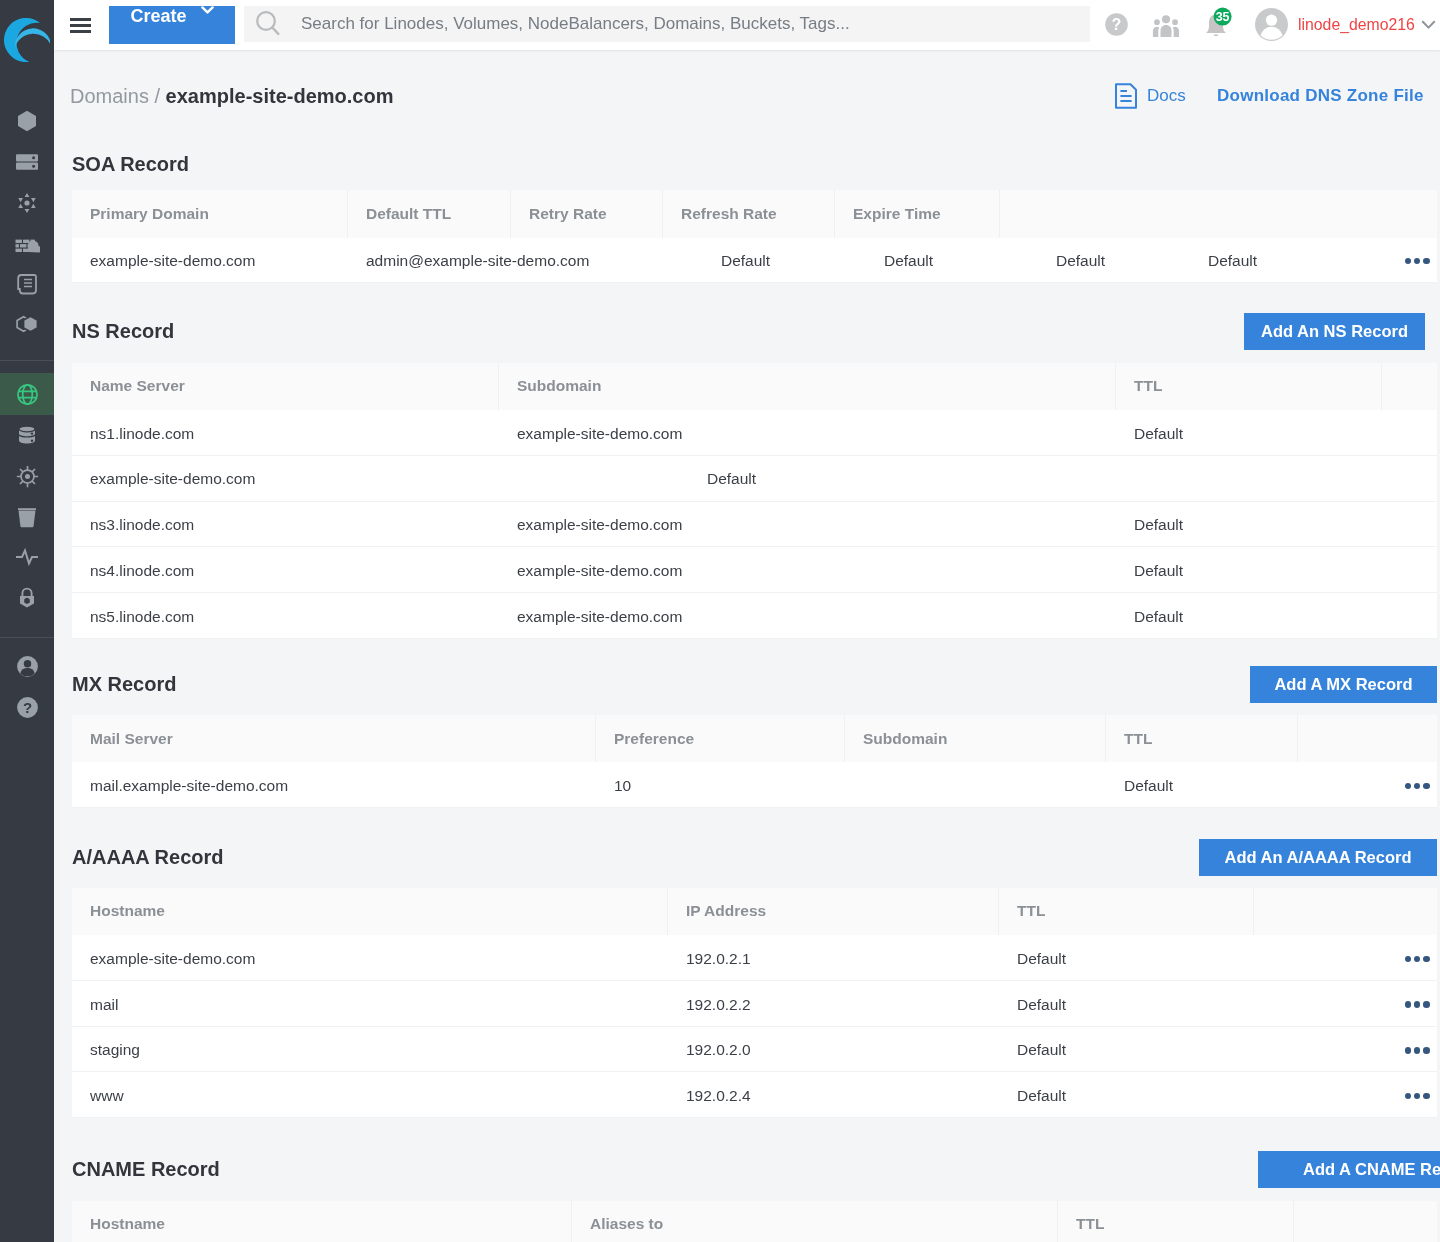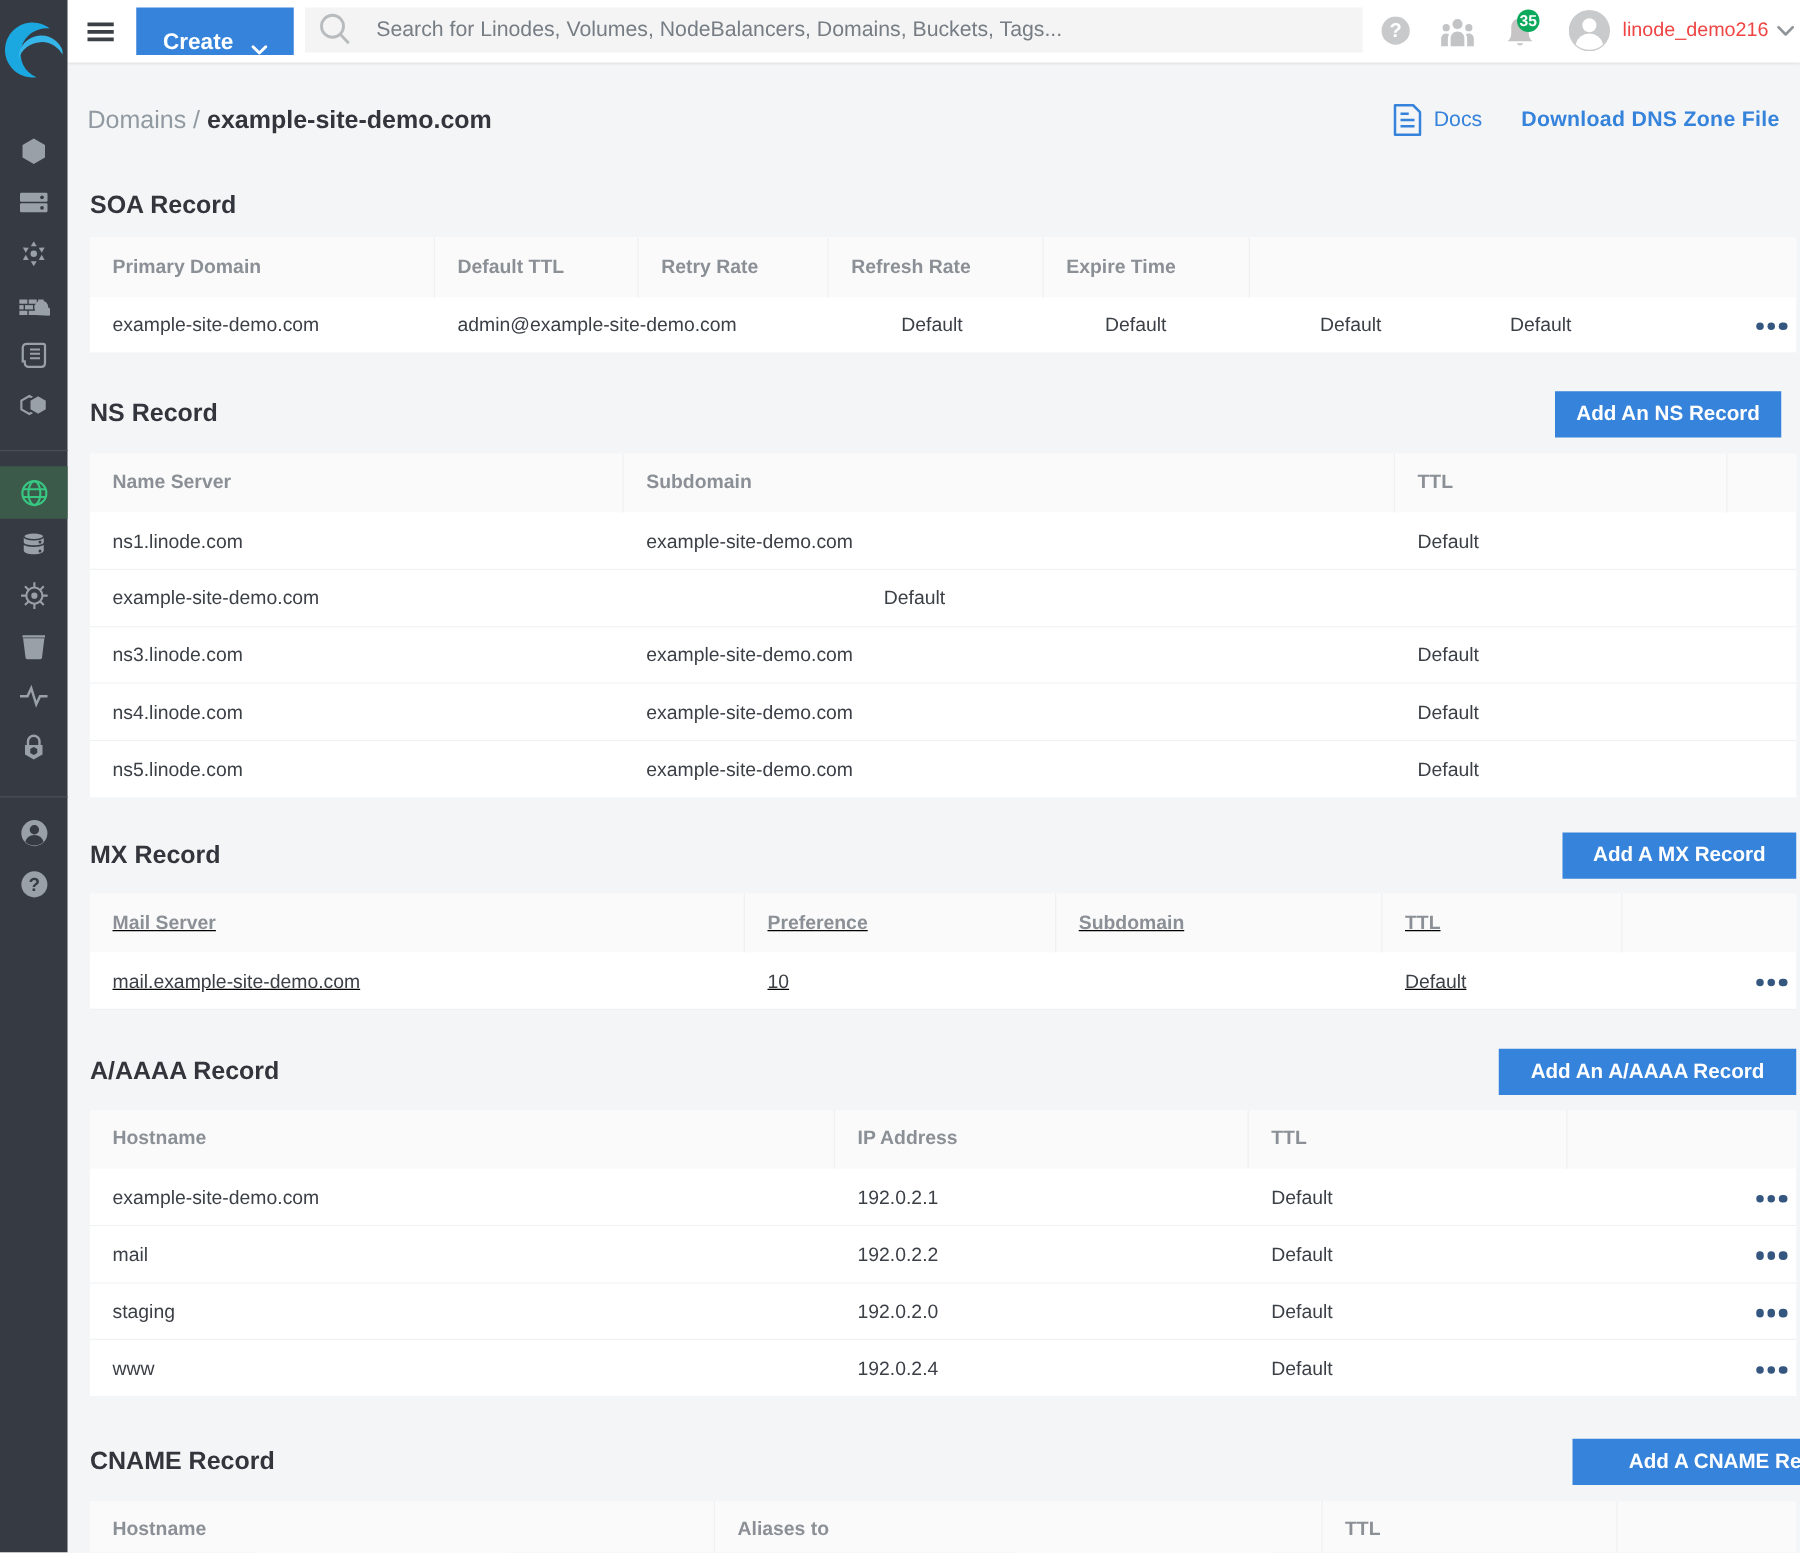--- a/index.html
+++ b/index.html
@@ -2,21 +2,21 @@
 <html><head>
 <meta charset="utf-8">
 <style>
 * { margin:0; padding:0; box-sizing:border-box; }
 html,body { width:1440px; height:1242px; overflow:hidden; }
 body { font-family:"Liberation Sans", sans-serif; background:#f4f5f6; position:relative; }
 
 #topbar { position:absolute; left:54px; top:0; width:1386px; height:50px; background:#fff; box-shadow:0 1px 2px rgba(0,0,0,0.08); z-index:5; }
 #hamburger { position:absolute; left:16px; top:17.5px; width:21px; height:15px; }
 #hamburger div { height:3px; background:#3b3f46; margin-bottom:3px; }
-#createbtn { position:absolute; left:55px; top:5.5px; width:126px; height:38.5px; background:#3683dc; color:#fff; font-size:18px; font-weight:bold; display:flex; align-items:flex-end; justify-content:center; gap:14px; }
+#createbtn { position:absolute; left:55px; top:5.5px; width:126px; height:38.5px; background:#3683dc; color:#fff; font-size:18px; font-weight:bold; display:flex; align-items:flex-start; justify-content:center; gap:14px; }
 #searchbar { position:absolute; left:190px; top:6px; width:846px; height:36px; background:#f4f4f4; display:flex; align-items:center; color:#767d84; font-size:17px; }
 
 .topicon { position:absolute; top:0; }
 #username { position:absolute; left:1244px; top:0; height:50px; display:flex; align-items:center; font-size:15.8px; color:#ef4444; }
 
 #sidebar { position:absolute; left:0; top:0; width:54px; height:1242px; background:#363a42; z-index:6; }
 .nico { position:absolute; left:0; width:54px; display:flex; justify-content:center; }
 .navsel { background:#3c5a49; }
 .navdiv { height:1px; background:#4a4e55; margin:0; }
 
@@ -276,21 +276,21 @@
     <div class="trow">
         <div class="td" style="width:427px">ns5.linode.com</div>
         <div class="td" style="width:617px">example-site-demo.com</div>
         <div class="td" style="width:266px">Default</div>
         <div class="td" style="width:55px"></div>
       </div>
   </div>
 
   <div class="abs h2" style="left:18px; top:623px;">MX Record</div>
   <div class="addbtn" style="top:616px; left:1196px; width:187px;">Add A MX Record</div>
-  <div class="tbl" style="top:664.8px;text-decoration:underline;">
+  <div class="tbl" style="top:664.8px;">
     <div class="thead">
       <div class="th" style="width:524px">Mail Server</div>
       <div class="th" style="width:249px">Preference</div>
       <div class="th" style="width:261px">Subdomain</div>
       <div class="th" style="width:192px">TTL</div>
       <div class="th" style="width:139px"></div>
     </div>
     <div class="trow">
       <div class="td" style="width:524px">mail.example-site-demo.com</div>
       <div class="td" style="width:249px">10</div>

